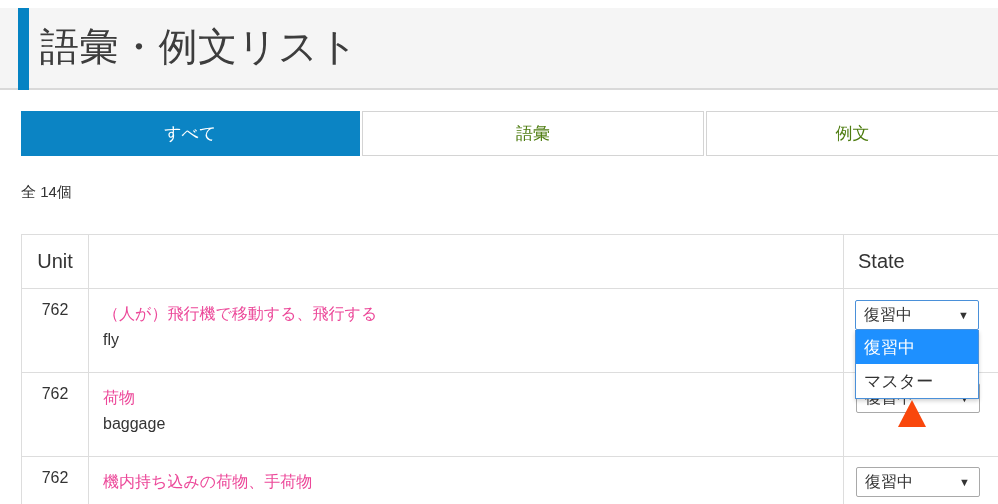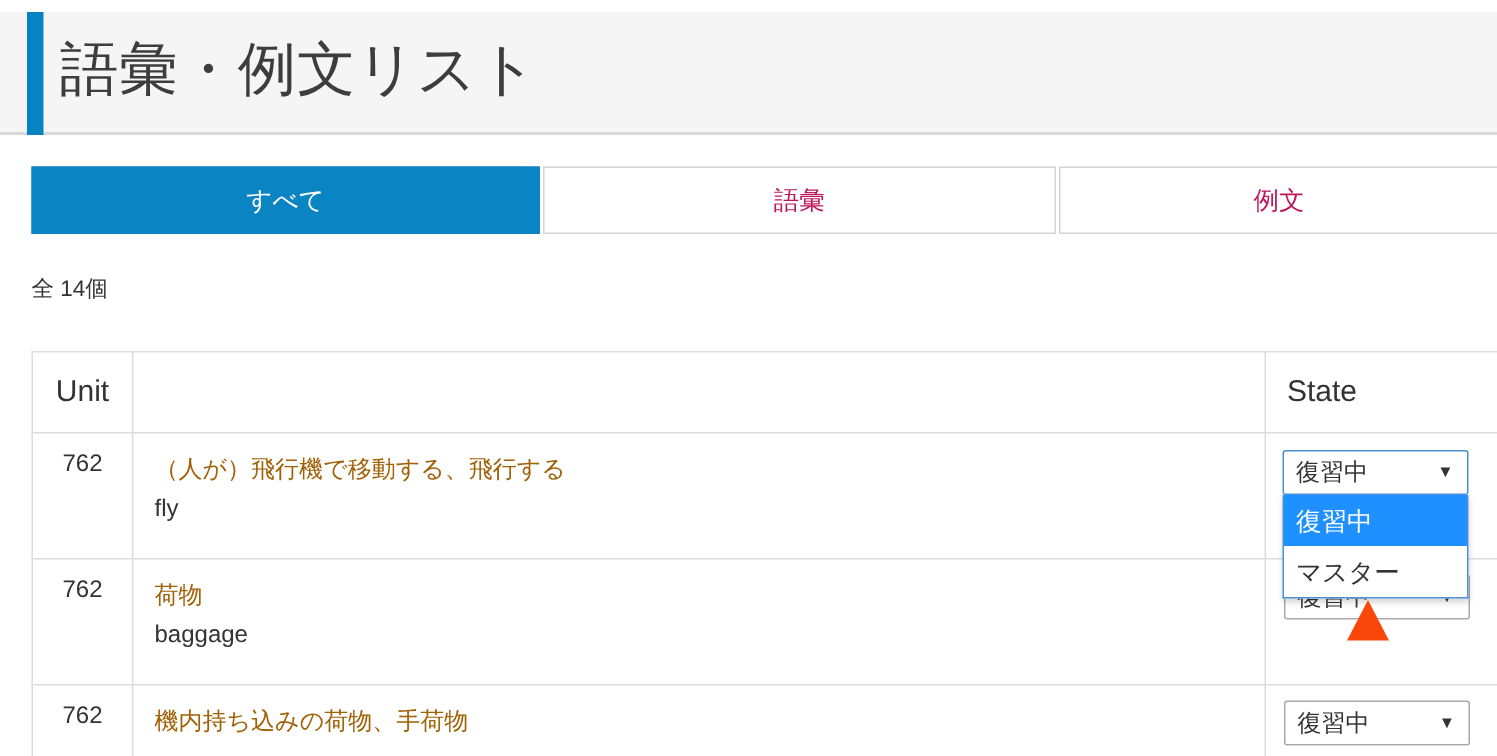--- a/index.html
+++ b/index.html
@@ -42,21 +42,21 @@
   .tabs {
     position: absolute;
     left: 21px; top: 111px;
     width: 980px; height: 45px;
     display: flex;
   }
   .tab {
     height: 45px;
     border: 1px solid #d4d4d4;
     background: #ffffff;
-    color: #be185d;
+    color: #4d7c0f;
     font-size: 17px;
     display: flex;
     align-items: center;
     justify-content: center;
     margin-right: 2px;
     cursor: pointer;
     user-select: none;
   }
   .tab.active {
     background: #0b84c4;
@@ -107,21 +107,21 @@
     height: 84px;
   }
   .cell-unit {
     text-align: center !important;
     font-size: 17px;
     color: #333333;
     padding-left: 0 !important;
     padding-right: 0 !important;
     vertical-align: top;
   }
-  .term-ja { display: block; line-height: 26px; color: #a16207; font-size: 16px; }
+  .term-ja { display: block; line-height: 26px; color: #ec4899; font-size: 16px; }
   .term-en { display: block; line-height: 26px; color: #333333; font-size: 16px; }
   .cell-state { padding: 10px 10px 10px 12px !important; }
 
   
   .select-box {
     position: relative;
     width: 124px;
     height: 30px;
     background: #ffffff;
     border: 1px solid #a9a9a9;

